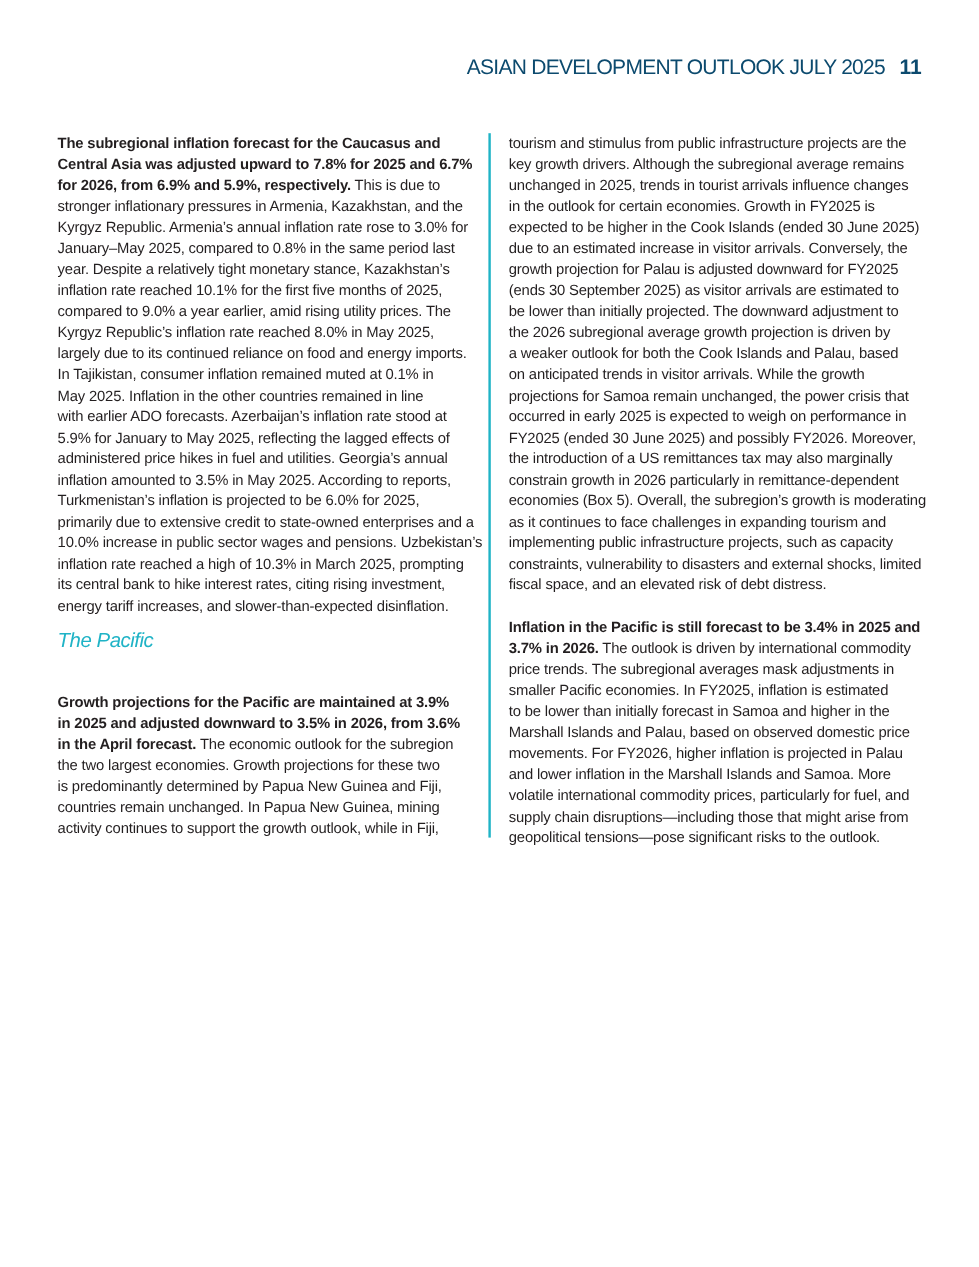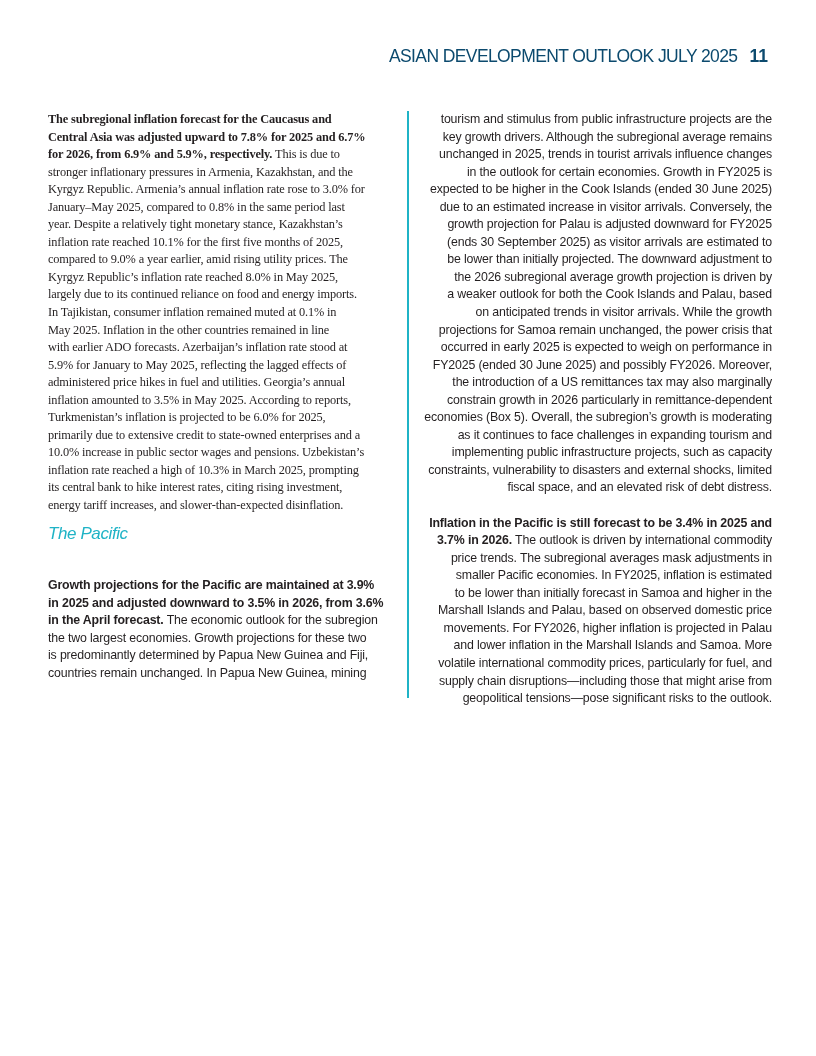--- a/index.html
+++ b/index.html
@@ -33,27 +33,25 @@
     .col {
       position: absolute;
       font-size: 12.35px;
       line-height: 17.55px;
       letter-spacing: -0.15px;
     }
     .col-left {
       left: 48px;
       top: 111px;
       width: 348px;
-      font-family: Liberation Serif, serif;
     }
     .col-right {
       left: 424px;
       top: 111px;
       width: 348px;
-      text-align: right;
     }
     .divider {
       position: absolute;
       left: 407px;
       top: 111px;
       width: 2px;
       height: 587px;
       background: #1fb3c6;
     }
     p {
@@ -124,20 +122,21 @@
 <h2 class="section-heading">The Pacific</h2>
 
 <div class="col col-left-2">
   <p>
     <span class="line lead">Growth projections for the Pacific are maintained at 3.9%</span>
     <span class="line lead">in 2025 and adjusted downward to 3.5% in 2026, from 3.6%</span>
     <span class="line"><span class="lead">in the April forecast.</span><span> The economic outlook for the subregion</span></span>
     <span class="line">the two largest economies. Growth projections for these two</span>
     <span class="line">is predominantly determined by Papua New Guinea and Fiji,</span>
     <span class="line">countries remain unchanged. In Papua New Guinea, mining</span>
+    <span class="line">activity continues to support the growth outlook, while in Fiji,</span>
   </p>
 </div>
 
 <div class="divider"></div>
 
 <div class="col col-right">
   <p>
     <span class="line">tourism and stimulus from public infrastructure projects are the</span>
     <span class="line">key growth drivers. Although the subregional average remains</span>
     <span class="line">unchanged in 2025, trends in tourist arrivals influence changes</span>

